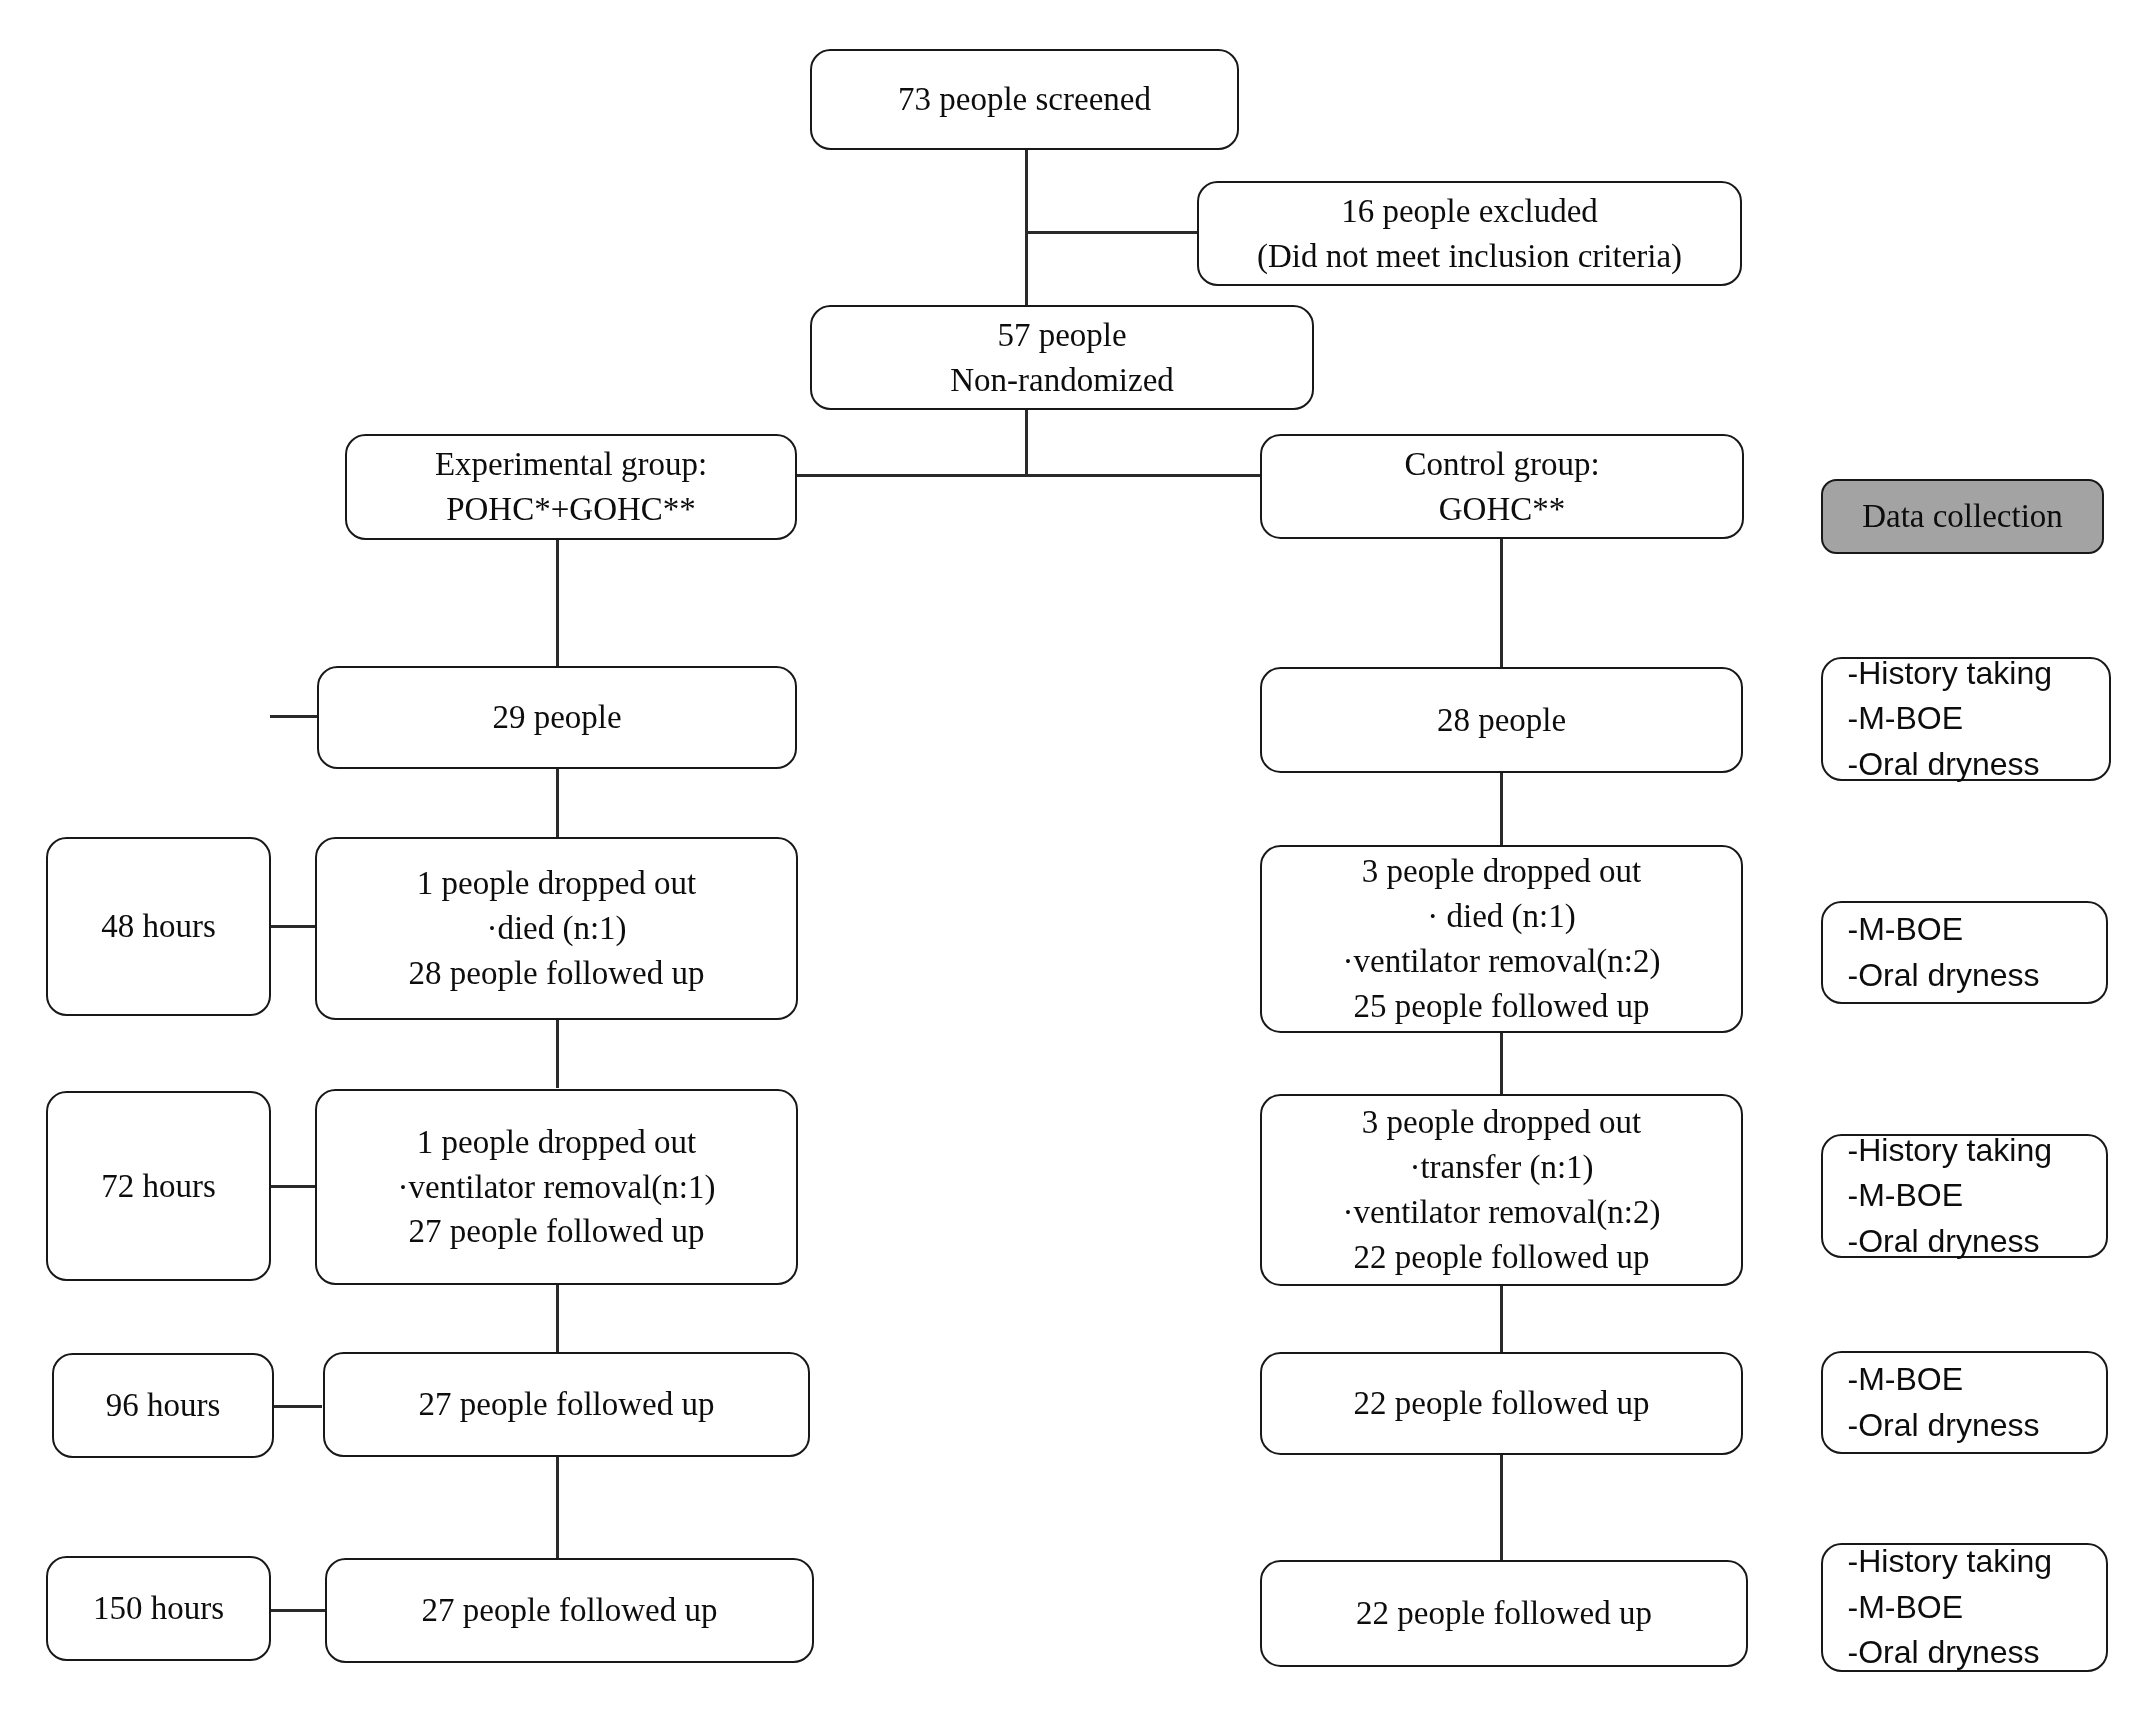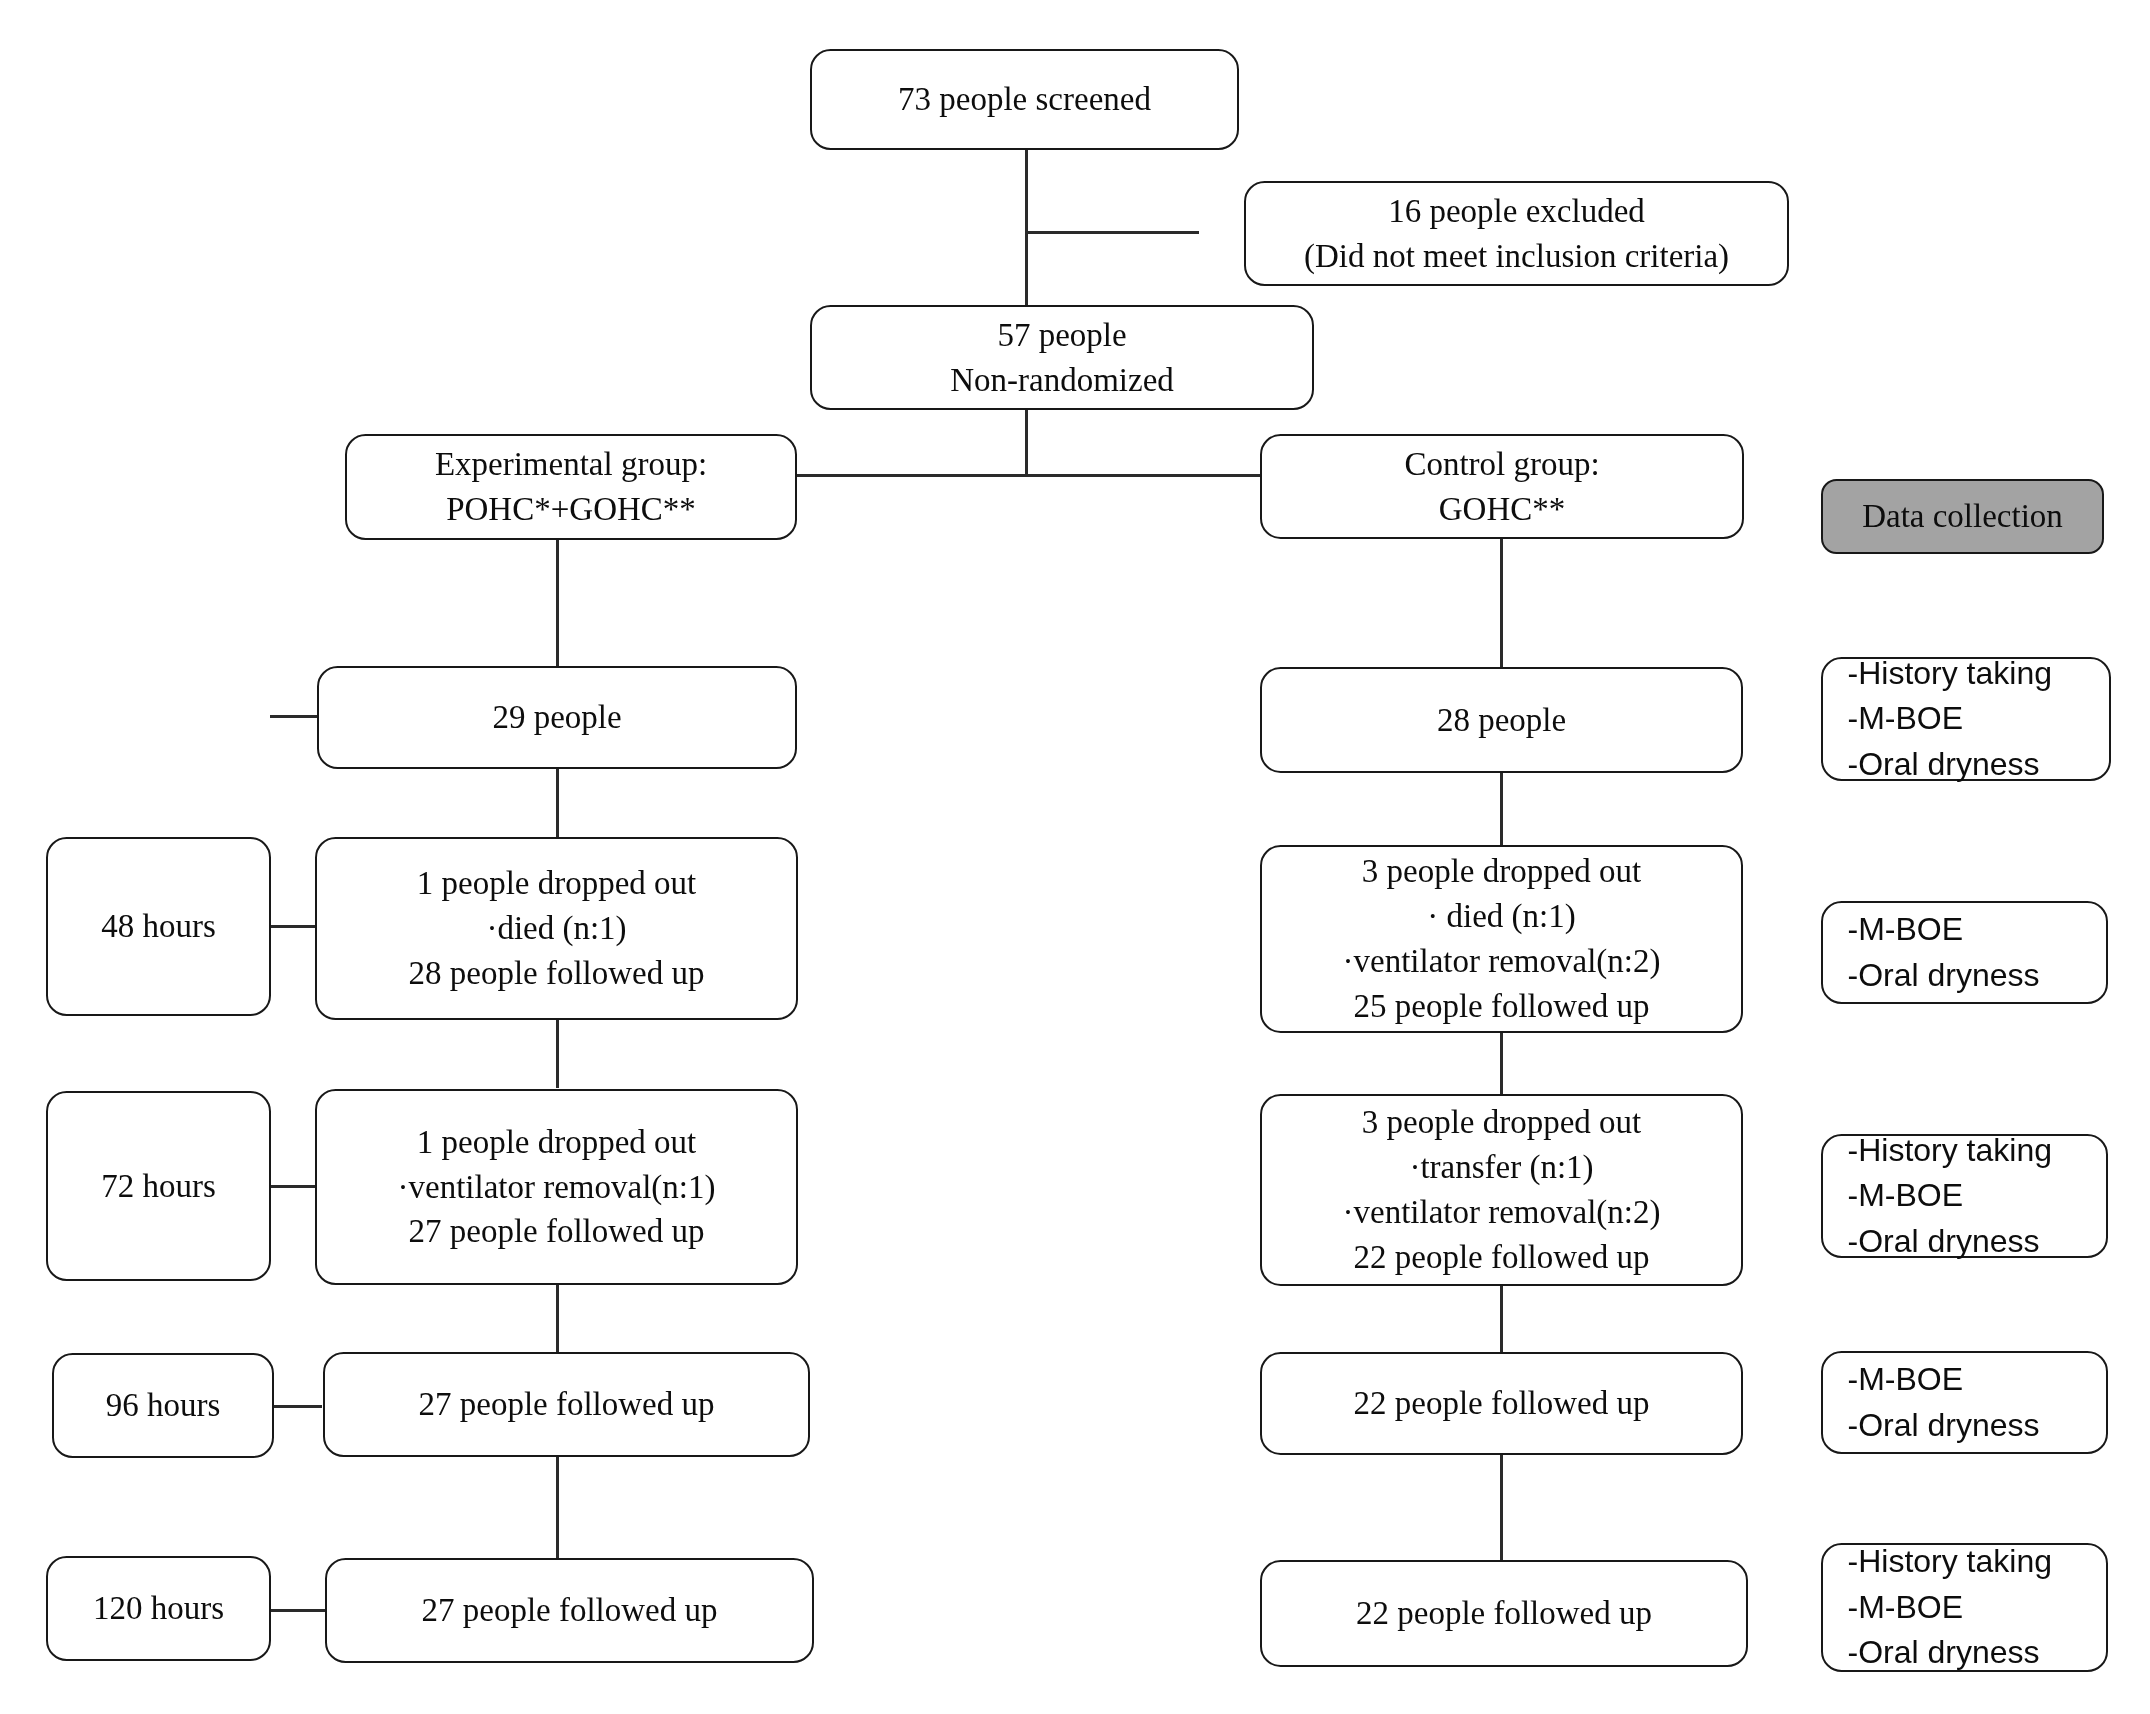--- a/index.html
+++ b/index.html
@@ -66,21 +66,21 @@
   <div class="hline" style="left:270px;top:715px;width:49px;"></div>
   <div class="hline" style="left:270px;top:925px;width:45px;"></div>
   <div class="hline" style="left:270px;top:1185px;width:45px;"></div>
   <div class="hline" style="left:272px;top:1405px;width:50px;"></div>
   <div class="hline" style="left:270px;top:1609px;width:55px;"></div>
 
   <div class="box" style="left:810px;top:49px;width:429px;height:101px;">
     <div class="line">73 people screened</div>
   </div>
 
-  <div class="box" style="left:1197px;top:181px;width:545px;height:105px;margin-left:47px;">
+  <div class="box" style="left:1197px;top:181px;width:545px;height:105px;">
     <div class="line">16 people excluded</div>
     <div class="line">(Did not meet inclusion criteria)</div>
   </div>
 
   <div class="box" style="left:810px;top:305px;width:504px;height:105px;">
     <div class="line">57 people</div>
     <div class="line">Non-randomized</div>
   </div>
 
   <div class="box" style="left:345px;top:434px;width:452px;height:106px;">
@@ -156,21 +156,21 @@
   </div>
   <div class="box" style="left:1260px;top:1352px;width:483px;height:103px;">
     <div class="line">22 people followed up</div>
   </div>
   <div class="box sans" style="left:1821px;top:1351px;width:287px;height:103px;">
     <div class="line">-M-BOE</div>
     <div class="line">-Oral dryness</div>
   </div>
 
   <div class="box" style="left:46px;top:1556px;width:225px;height:105px;">
-    <div class="line">120 hours</div>
+    <div class="line">150 hours</div>
   </div>
   <div class="box" style="left:325px;top:1558px;width:489px;height:105px;">
     <div class="line">27 people followed up</div>
   </div>
   <div class="box" style="left:1260px;top:1560px;width:488px;height:107px;">
     <div class="line">22 people followed up</div>
   </div>
   <div class="box sans" style="left:1821px;top:1543px;width:287px;height:129px;">
     <div class="line">-History taking</div>
     <div class="line">-M-BOE</div>

